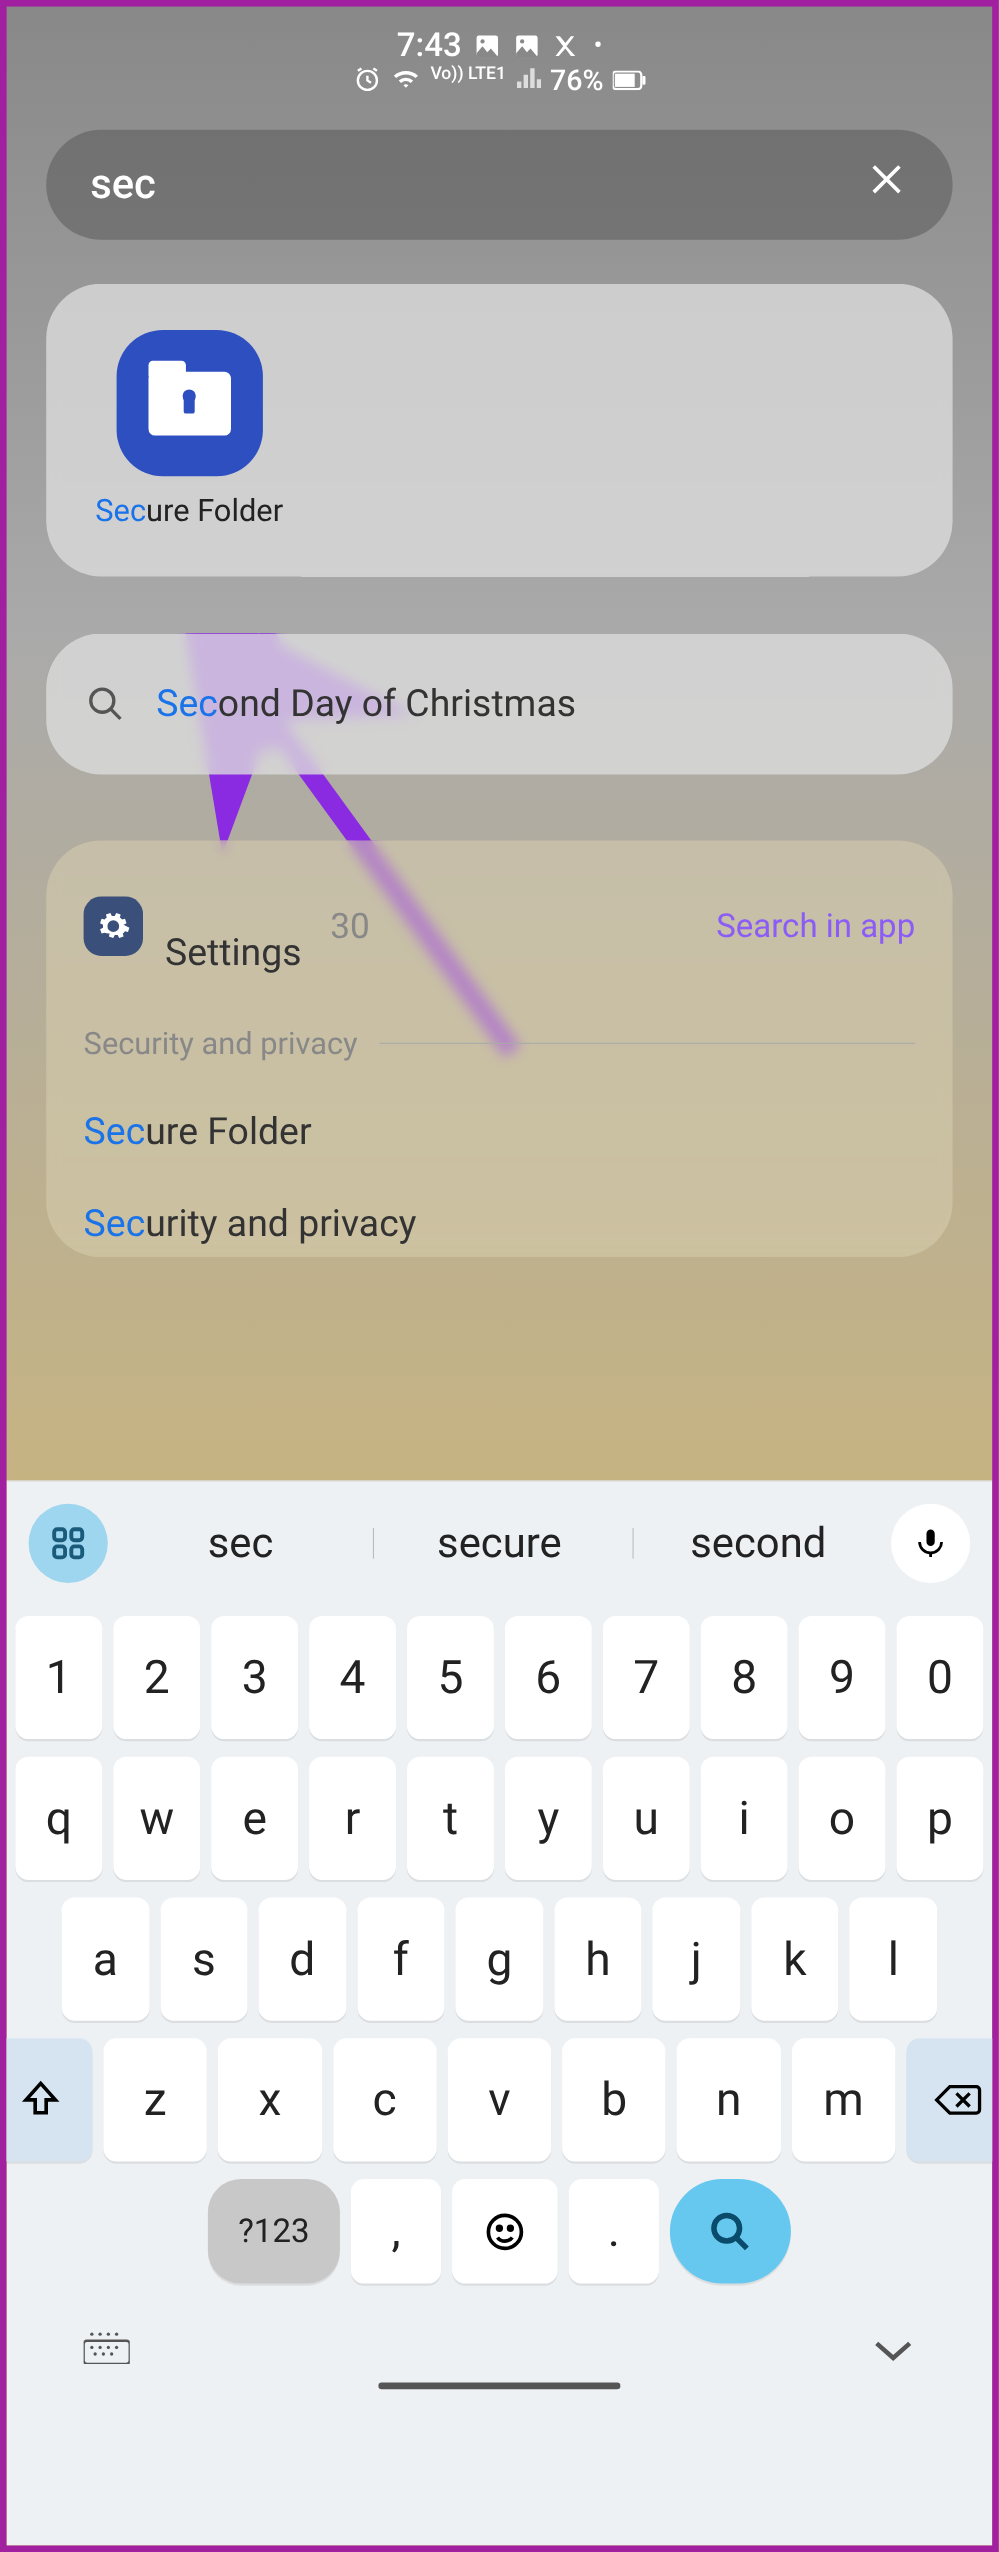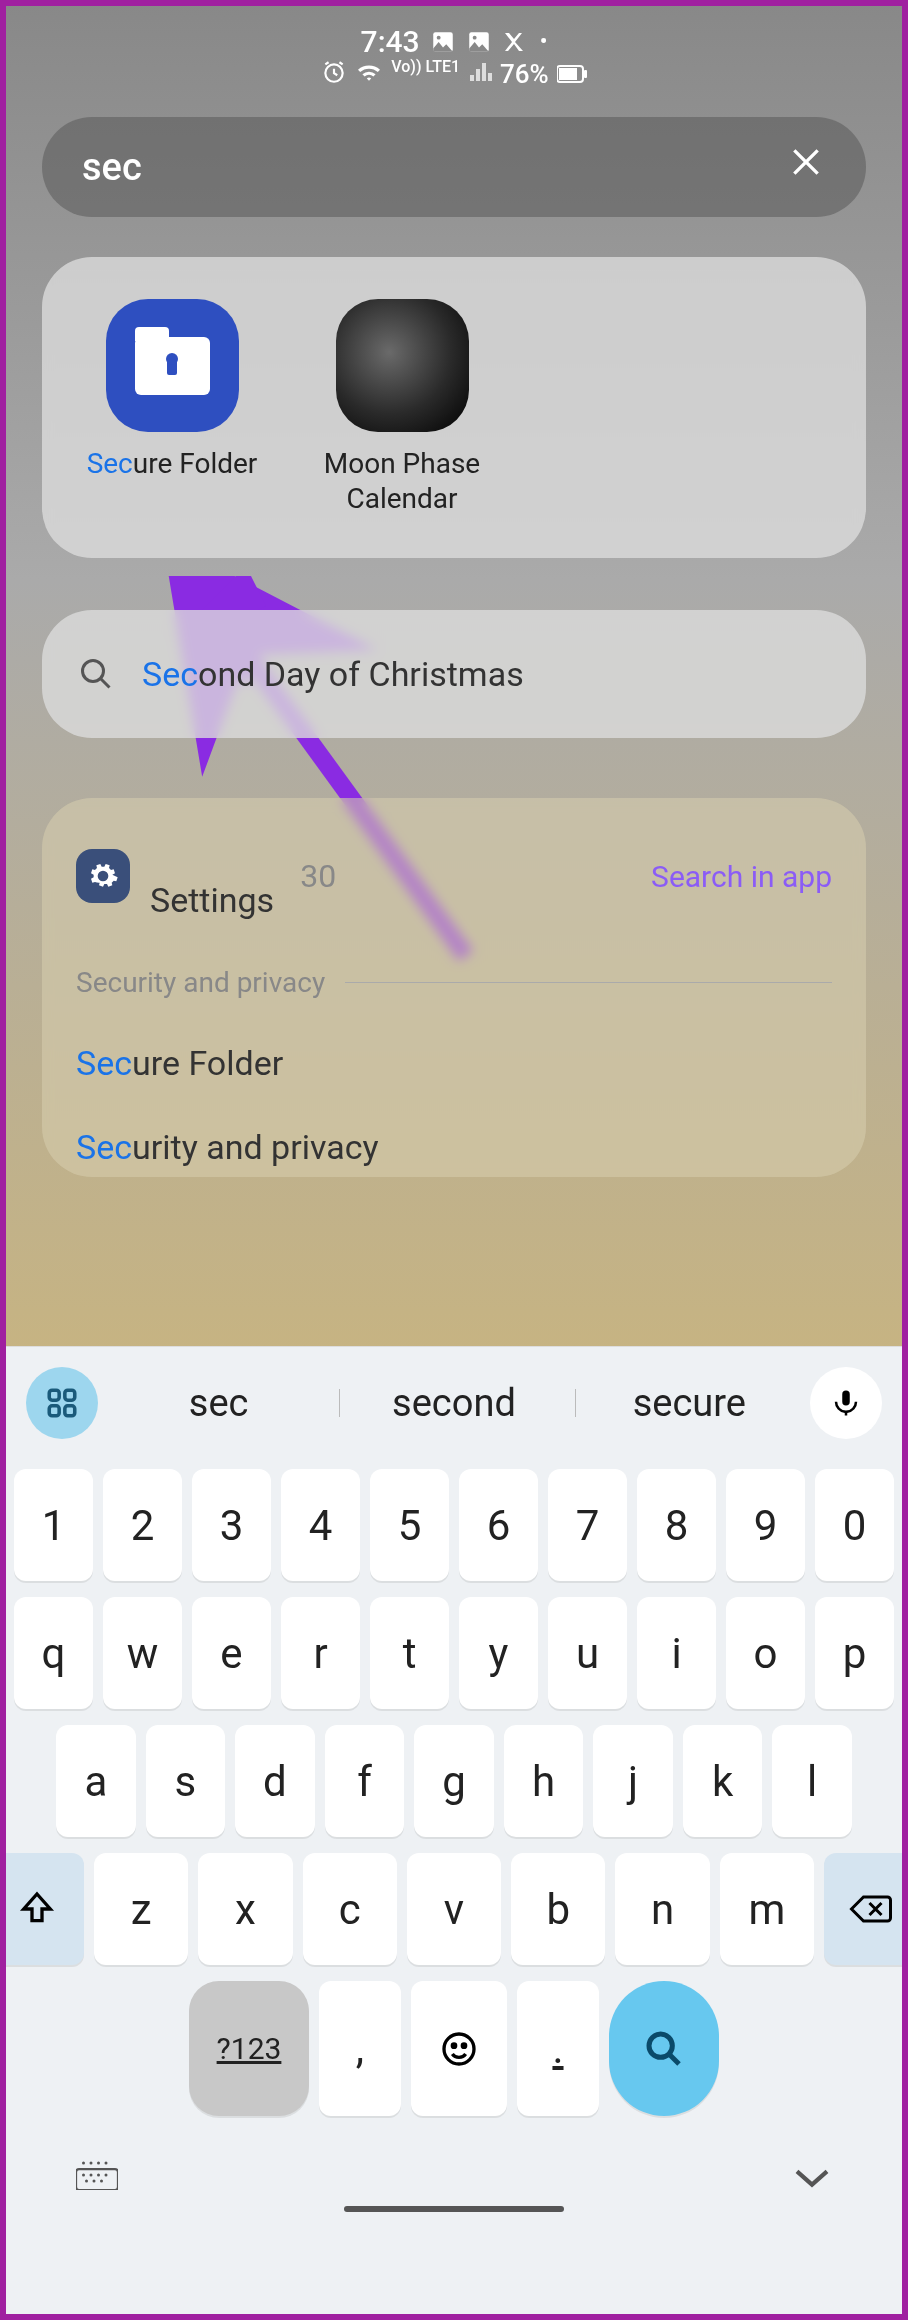--- a/index.html
+++ b/index.html
@@ -53,21 +53,21 @@
   .sugg-text+.sugg-text::before{content:'';position:absolute;left:0;top:8px;bottom:8px;width:1px;background:#bbb;}
   .mic-btn { width:72px; height:72px; border-radius:36px; background:#fff; display:flex; align-items:center; justify-content:center;}
   .kbd-rows { padding: 10px 8px 0;}
   .krow { display:flex; gap:10px; margin-bottom:16px; justify-content:center;}
   .key { background:#fff; border-radius:12px; height:112px; flex:1; display:flex; align-items:center; justify-content:center; font-size:42px; color:#222; box-shadow:0 2px 0 rgba(0,0,0,0.08);}
   .krow.nums .key, .krow.top .key { flex: 0 0 calc((100% - 90px)/10); }
   .krow.mid { padding: 0 42px; }
   .krow.mid .key { flex:0 0 calc((100% - 80px)/9);}
   .krow.bot .key { flex:0 0 calc((100% - 220px)/7);}
   .shift-key, .bksp-key { flex:0 0 110px; background:#d5e4f0;}
-  .krow.fn .key{height:135px;text-decoration:underline;}
+  .krow.fn .key{height:95px;}
   .fn-key{flex:0 0 120px; background:#c8c8c8; border-radius:30px; font-size:30px;}
   .comma-key,.period-key{flex:0 0 82px;}
   .emoji-key{flex:0 0 96px;}
   .space-key{flex:1; font-size:28px; letter-spacing:2px;}
   .search-key{flex:0 0 110px; background:#67c8ef; border-radius:55px;}
   .nav-bar{height:92px; display:flex; align-items:center; justify-content:space-between; padding:0 70px;}
   .nav-kbd-icon{font-size:30px; color:#555;}
   .nav-chev{font-size:34px; color:#555;}
   .home-ind{width:220px;height:6px;background:#555;border-radius:3px;margin:-18px auto 0;}
 </style>
@@ -132,24 +132,20 @@
 <div class="card">
   <div class="apps-row">
     <div class="app-item">
       <div class="app-icon secure-folder-icon">
         <div class="folder-shape">
             <div class="keyhole"></div>
           </div>
       </div>
       <div class="app-label"><span class="hl">Sec</span><span>ure Folder</span></div>
     </div>
-    <div class="app-item">
-      <div class="app-icon moon-icon"></div>
-      <div class="app-label"><span class="hl"></span><span>Moon Phase Calendar</span></div>
-    </div>
   </div>
 </div>
 
 <svg class="arrow-annot" width="340" height="420">
   <defs>
       <marker id="ah" markerWidth="14" markerHeight="14" refX="6" refY="6" orient="auto">
         <path d="M0 0L12 6L0 12L4 6z" fill="#8a2be2"></path>
       </marker>
     </defs>
   <line x1="300" y1="380" x2="60" y2="50" stroke="#8a2be2" stroke-width="18" marker-end="url(#ah)"></line>
@@ -191,22 +187,22 @@
   <div class="sugg-bar">
     <div class="sugg-grid-btn">
       <svg width="34" height="34" viewBox="0 0 24 24" fill="none" stroke="#1a5a7a" stroke-width="2.5">
           <rect x="3" y="3" width="7" height="7" rx="2"></rect>
           <rect x="14" y="3" width="7" height="7" rx="2"></rect>
           <rect x="3" y="14" width="7" height="7" rx="2"></rect>
           <rect x="14" y="14" width="7" height="7" rx="2"></rect>
         </svg>
     </div>
     <div class="sugg-text">sec</div>
+    <div class="sugg-text">secure</div>
     <div class="sugg-text">second</div>
-    <div class="sugg-text">secure</div>
     <div class="mic-btn">
       <svg width="30" height="30" viewBox="0 0 24 24" fill="#000">
           <path d="M12 2a3 3 0 00-3 3v6a3 3 0 006 0V5a3 3 0 00-3-3zm7 9a7 7 0 01-14 0H3a9 9 0 008 8.94V22h2v-2.06A9 9 0 0021 11z"></path>
         </svg>
     </div>
   </div>
 
   <div class="kbd-rows">
     <div class="krow nums" id="row-nums">
         <div class="key">1</div>

